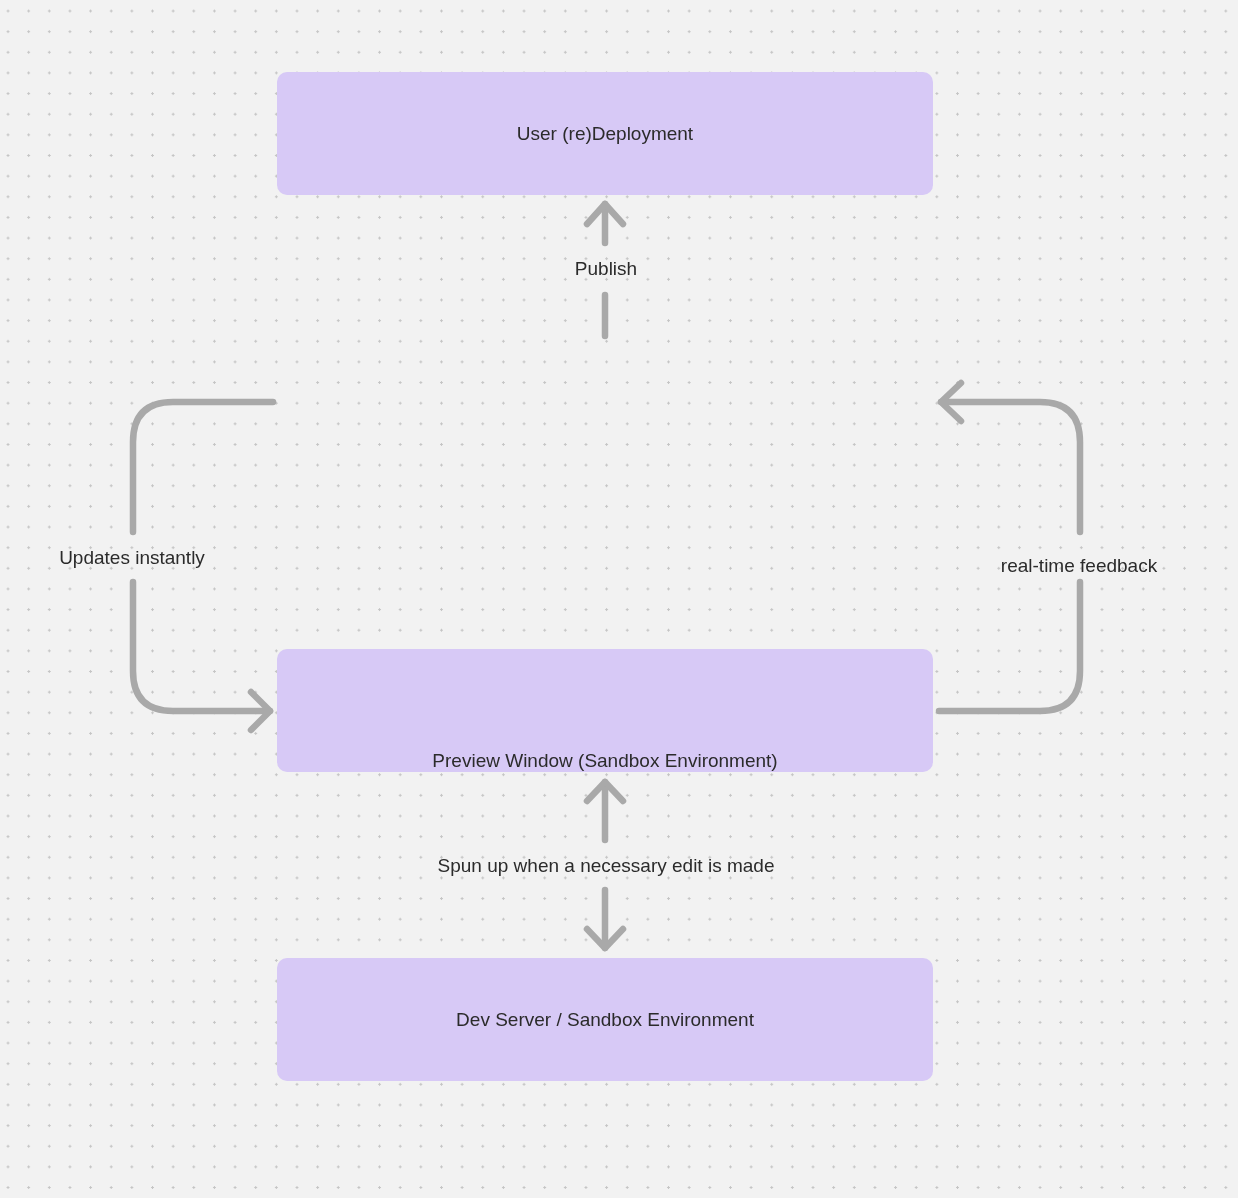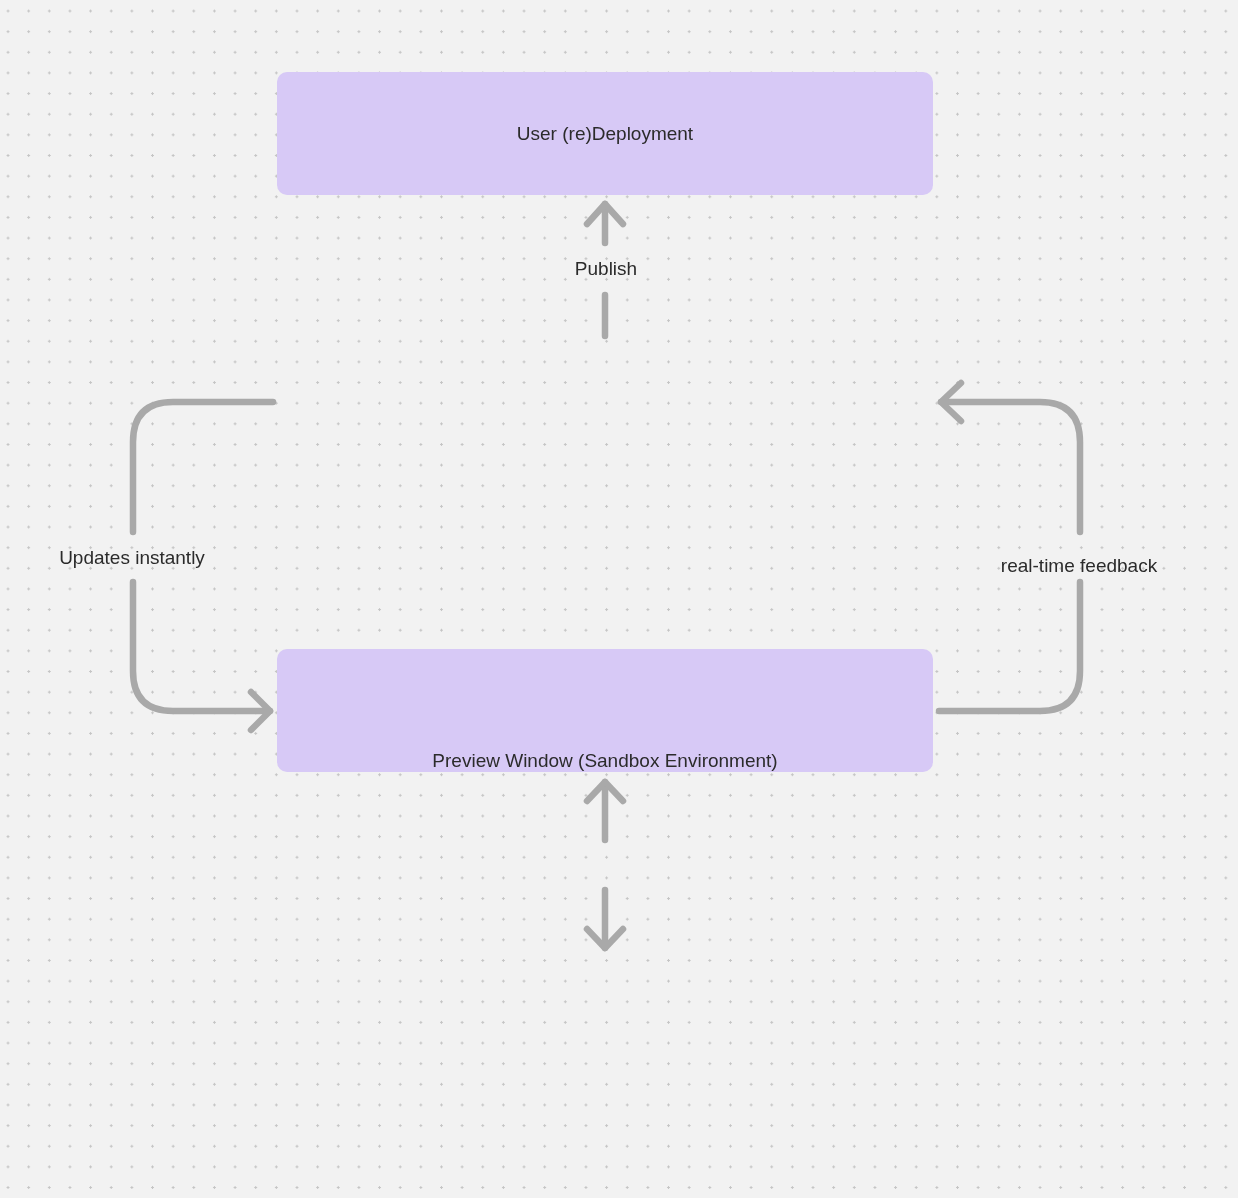--- a/index.html
+++ b/index.html
@@ -101,18 +101,22 @@
 
   <div class="node node-1">
     <span>User (re)Deployment</span>
   </div>
 
 
   <div class="node node-3">
     <span>Preview Window (Sandbox Environment)</span>
   </div>
 
+  <div class="node node-4">
+    <span>Dev Server / Sandbox Environment</span>
+  </div>
 
   <div class="edge-label label-publish">Publish</div>
   <div class="edge-label label-updates">Updates instantly</div>
   <div class="edge-label label-feedback">real-time feedback</div>
+  <div class="edge-label label-spunup">Spun up when a necessary edit is made</div>
 
 </div>
 
 </body></html>

